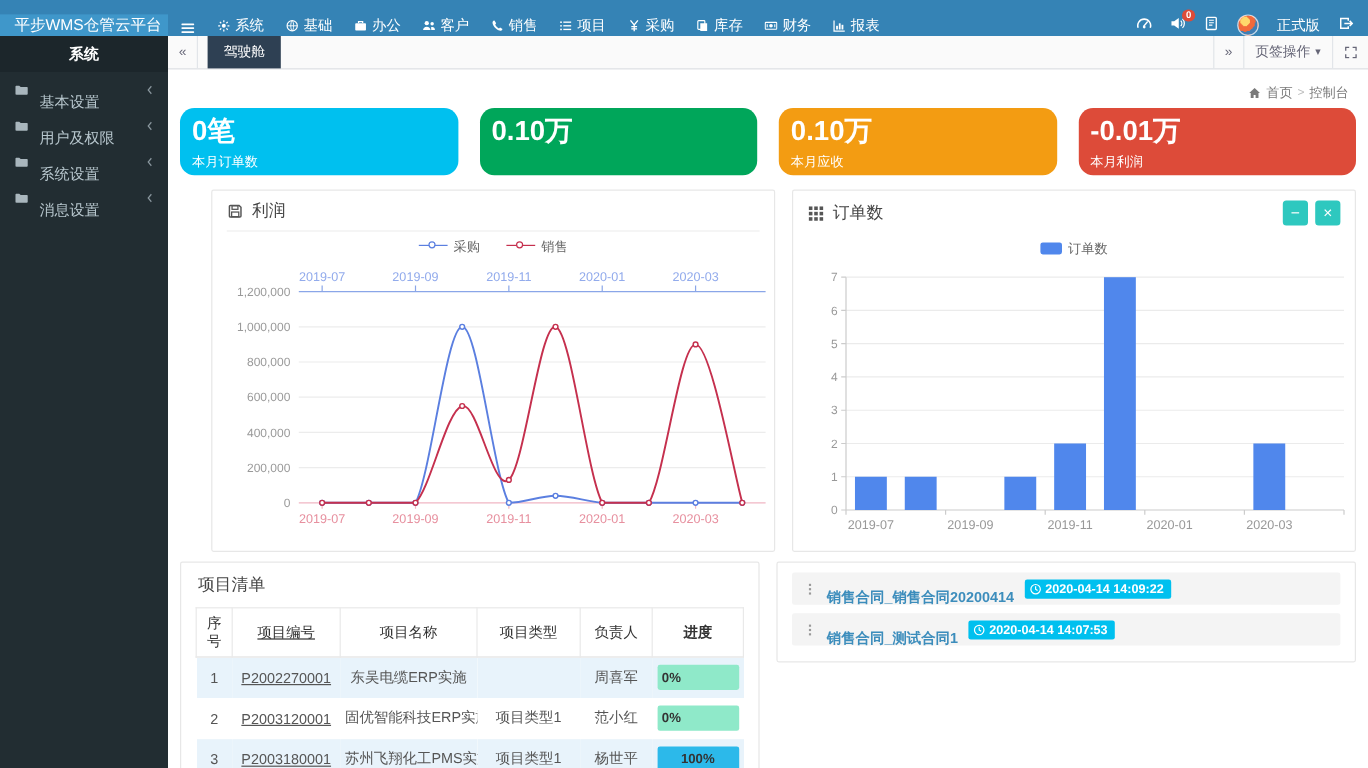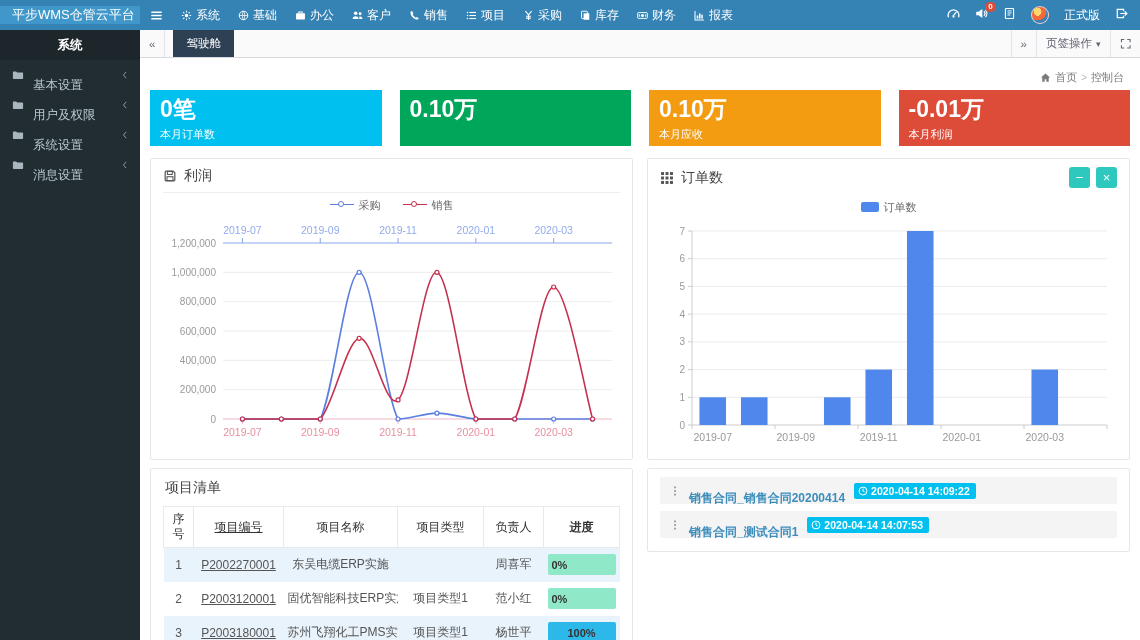--- a/index.html
+++ b/index.html
@@ -3,21 +3,21 @@
 <meta charset="utf-8">
 <style>
   * { margin:0; padding:0; box-sizing:border-box; }
   html,body { width:1140px; height:640px; overflow:hidden; }
   body { font-family:"Liberation Sans","DejaVu Sans",sans-serif; background:#fff; font-size:12px; color:#444; }
 
   [data-icon]{ display:inline-flex; align-items:center; justify-content:center; }
   [data-icon] svg{ width:1em; height:1em; display:block; }
 
   
-  .navbar{ height:30px; background:#3583b5; display:flex; align-items:center; color:#fff; }
+  .navbar{ height:30px; background:#3583b5; display:flex; align-items:flex-end; color:#fff; }
   .brand{ width:140px; background:#3f97ca; font-size:13px; display:flex; align-items:center; padding-left:12px; white-space:nowrap; }
   .nav-burger{ width:32px; display:flex; align-items:center; justify-content:center; cursor:pointer; font-size:13px; color:#fff; }
   .nav-menu{ display:flex; align-items:stretch; }
   .nav-item{ display:flex; align-items:center; gap:4px; padding:0 9px; font-size:12px; cursor:pointer; white-space:nowrap; }
   .nav-item [data-icon]{ font-size:11px; }
   .nav-right{ margin-left:auto; display:flex; align-items:center; gap:15px; padding-right:12px; }
   .nav-ic{ font-size:13px; position:relative; cursor:pointer; color:#fff; }
   .badge{ position:absolute; top:-5px; right:-8px; background:#dd4b39; color:#fff; font-size:8px; line-height:10px; min-width:11px; text-align:center; border-radius:6px; padding:0 3px; font-weight:bold; }
   .avatar{ width:18px; height:18px; border-radius:50%; background:radial-gradient(circle at 35% 30%, #ffd86b 0 25%, #f2693a 26% 55%, #3f7fb5 56% 100%); border:1px solid rgba(255,255,255,.7); cursor:pointer; }
   .version{ font-size:12px; }
@@ -43,26 +43,26 @@
   .caret{ font-style:normal; font-size:9px; margin-left:4px; }
 
   
   .content{ flex:1; position:relative; padding:6px 10px 0 10px; background:#fff; overflow:hidden; }
   .breadcrumb{ position:absolute; top:12px; right:16px; font-size:11px; color:#7a7a7a; display:flex; align-items:center; gap:4px; }
   .breadcrumb [data-icon]{ font-size:11px; color:#7a7a7a; }
   .breadcrumb a{ color:#7a7a7a; text-decoration:none; cursor:pointer; }
   .breadcrumb .sep{ color:#bbb; font-size:10px; }
 
   .cards{ margin-top:26px; display:grid; grid-template-columns:repeat(4,1fr); gap:18px; }
-  .card{ height:56px; border-radius:0; color:#fff; padding:6px 10px; cursor:pointer; }
+  .card{ height:56px; border-radius:12px; color:#fff; padding:6px 10px; cursor:pointer; }
   .card .val{ font-size:23px; font-weight:bold; line-height:26px; }
   .card .cl{ font-size:11px; margin-top:5px; }
 
   .row{ display:grid; grid-template-columns:1fr 1fr; gap:14px; }
-  .row.charts{ margin-top:12px; }
+  .row.charts{ margin-top:12px;margin-left:26px; }
   .row.bottom{ margin-top:8px; align-items:start; }
 
   .panel{ background:#fff; border:1px solid #e7e7e7; border-radius:2px; padding:8px 12px 6px 12px; min-width:0; }
   .p-head{ font-size:14px; color:#444; display:flex; align-items:center; padding-bottom:7px; border-bottom:1px solid #efefef; }
   .p-head.no-line{ border-bottom:none; }
   .p-head [data-icon]{ font-size:14px; color:#555; margin-right:7px; }
   .tools{ margin-left:auto; display:flex; gap:6px; }
   .tool{ width:21px; height:21px; border:none; border-radius:3px; background:#2ec8bf; color:#fff; font-size:13px; line-height:19px; cursor:pointer; }
 
   .legend{ display:flex; justify-content:center; gap:22px; align-items:center; height:20px; margin-top:2px; font-size:11px; color:#666; }

